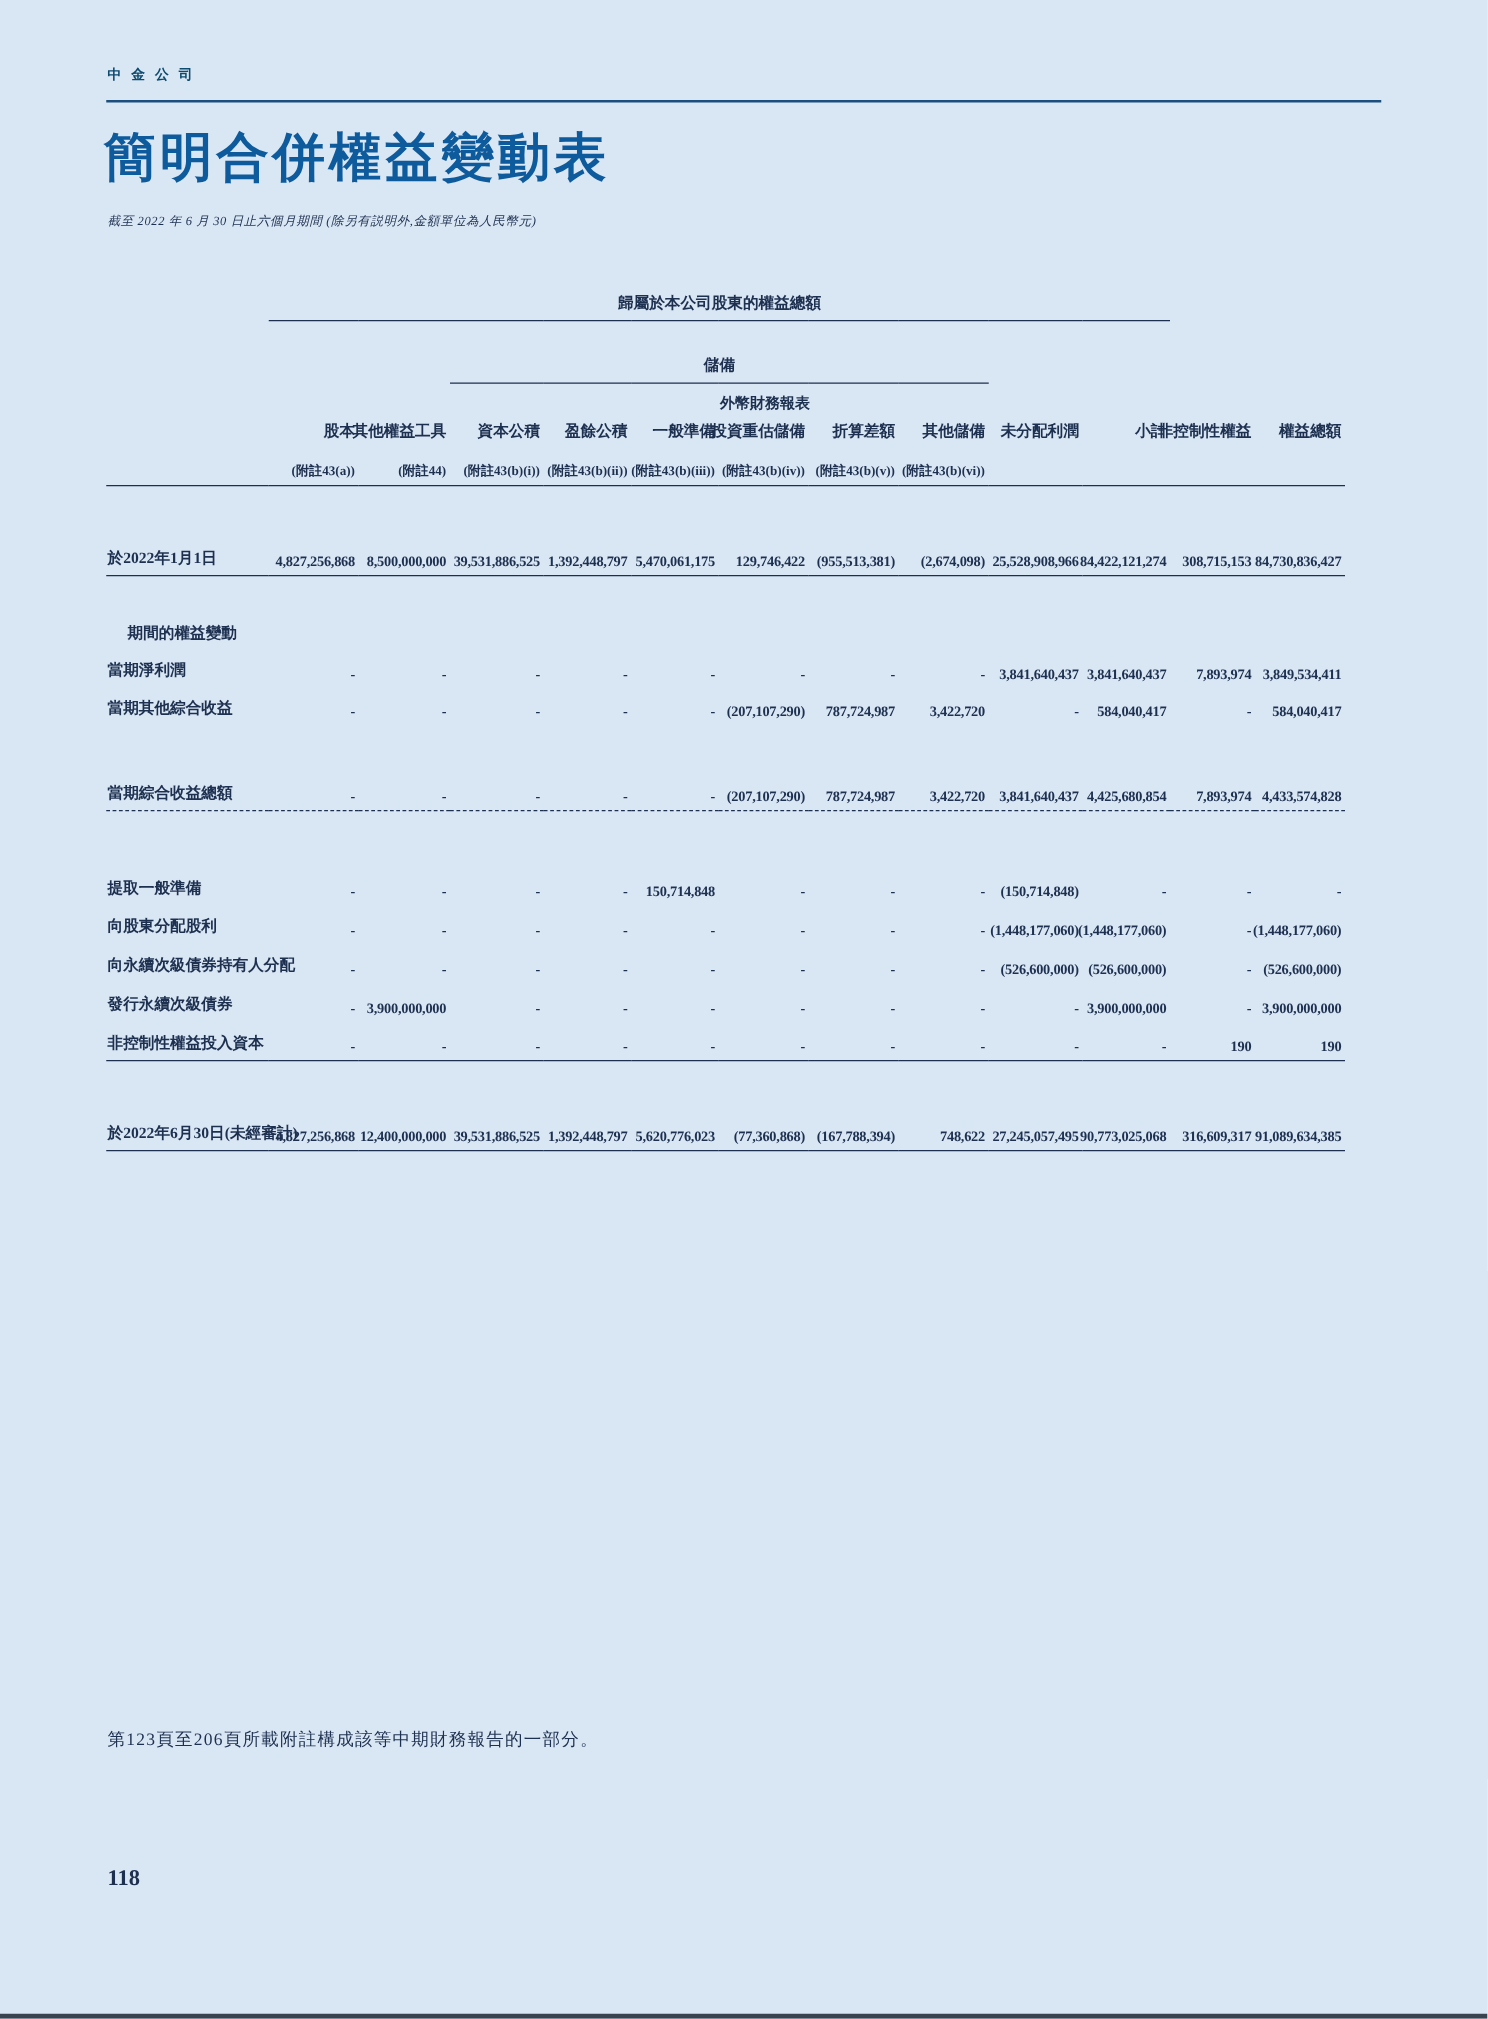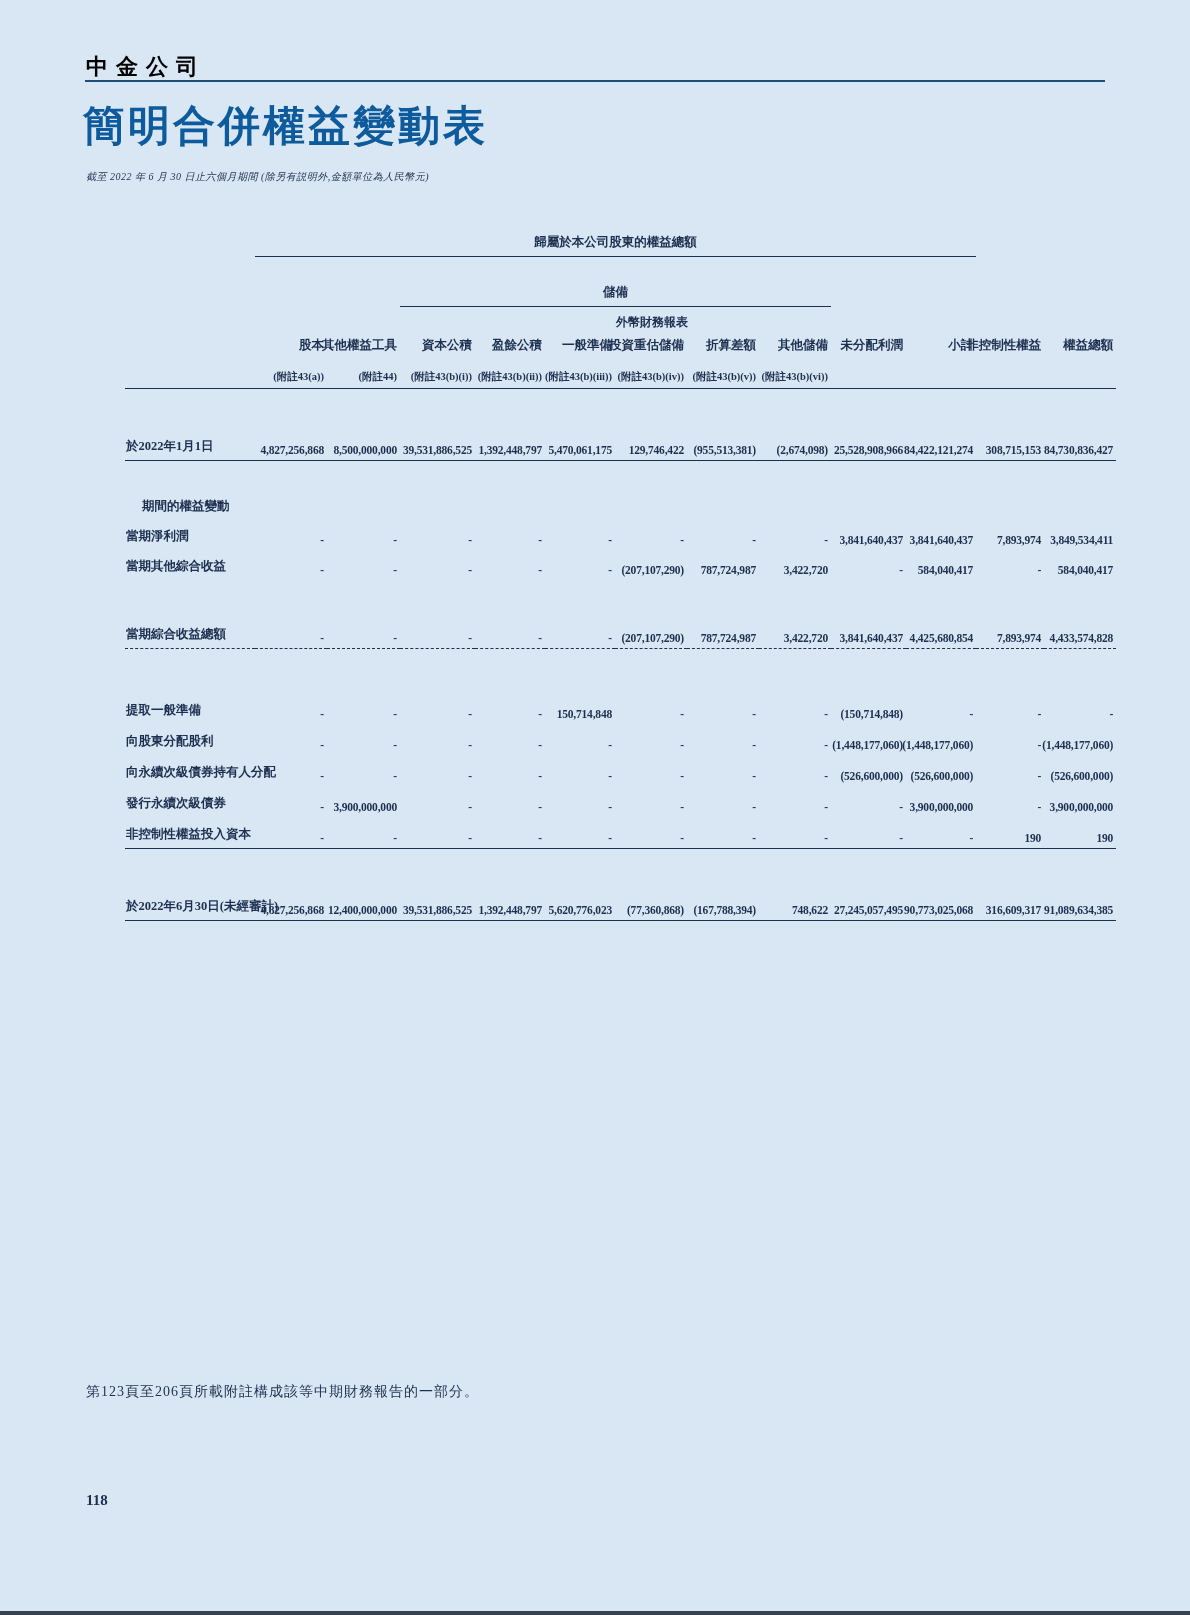--- a/index.html
+++ b/index.html
@@ -3,29 +3,29 @@
 <meta charset="utf-8">
 <style>
   html,body{margin:0;padding:0;}
   .page{
     position:relative; width:1190px; height:1615px;
     background:#d9e6f3; overflow:hidden;
     font-family:"Liberation Serif","DejaVu Serif",serif;
     color:#1d3050;
   }
   
-  .brand{position:absolute; left:86px; top:52px; font-size:22px; font-weight:bold;
-         letter-spacing:8px; color:#000000;}
+  .brand{position:absolute; left:86px; top:52px; font-size:11px; font-weight:bold;
+         letter-spacing:8px; color:#0c4a6e;}
   .brand-rule{position:absolute; left:85px; top:80px; width:1020px; height:2px; background:#1c4f7d;}
   .title{position:absolute; left:83px; top:98px; font-size:42px; font-weight:bold;
          letter-spacing:3px; color:#0d5a9c;}
   .subtitle{position:absolute; left:86px; top:170px; font-size:10px; font-style:italic;
             letter-spacing:0.5px; color:#1d3050;}
   
-  .tbl-wrap{position:absolute; left:85px; top:222px; width:991px;margin-left:40px;}
+  .tbl-wrap{position:absolute; left:85px; top:222px; width:991px;}
   table{border-collapse:collapse; table-layout:fixed; width:991px;}
   td{vertical-align:bottom; overflow:visible;}
   thead td{font-weight:bold;}
   .h-row-a{height:34px;} .h-row-b{height:50px;} .h-row-c{height:26px;}
   .h-row-d{height:26px;} .h-row-e{height:30px;}
   .grp{ text-align:center; font-size:12.5px; white-space:nowrap;
         border-bottom:1.5px solid #1d3050; padding-bottom:5px;}
   .over{ text-align:left; font-size:12px; white-space:nowrap; padding-right:3px;}
   .cname{ font-size:12.5px;}
   .cnote{ font-size:10.5px;}
@@ -34,21 +34,21 @@
   .h-row-e td{ border-bottom:1.6px solid #1d3050;text-align:right;}
   .num{ font-size:11.5px; font-weight:bold; letter-spacing:-0.2px;}
   .lbl{ font-size:12.5px; font-weight:bold; white-space:nowrap; text-align:left;
         padding:0 0 5px 1px;}
   .lbl.indent{ padding-left:17px;}
   tr.rule-solid td{ border-bottom:1.6px solid #1d3050;}
   tr.rule-dashed td{ border-bottom:1.5px dashed #1d3050;}
   tr.sp td{ border:none; padding:0;}
   
   .footnote{position:absolute; left:86px; top:1383px; font-size:14px; letter-spacing:1px;}
-  .pagenum{position:absolute; left:86px; top:1492px; font-size:15px; font-weight:bold;}
+  .pagenum{position:absolute; left:86px; top:1492px; font-size:18px; font-weight:bold;}
   .bottom-strip{position:absolute; left:0; bottom:0; width:100%; height:4px; background:#39434f;}
 </style>
 </head>
 <body>
 
 <div class="page">
   <div class="brand">中金公司</div>
   <div class="brand-rule"></div>
   <div class="title">簡明合併權益變動表</div>
   <div class="subtitle">截至 2022 年 6 月 30 日止六個月期間 (除另有説明外,金額單位為人民幣元)</div>

